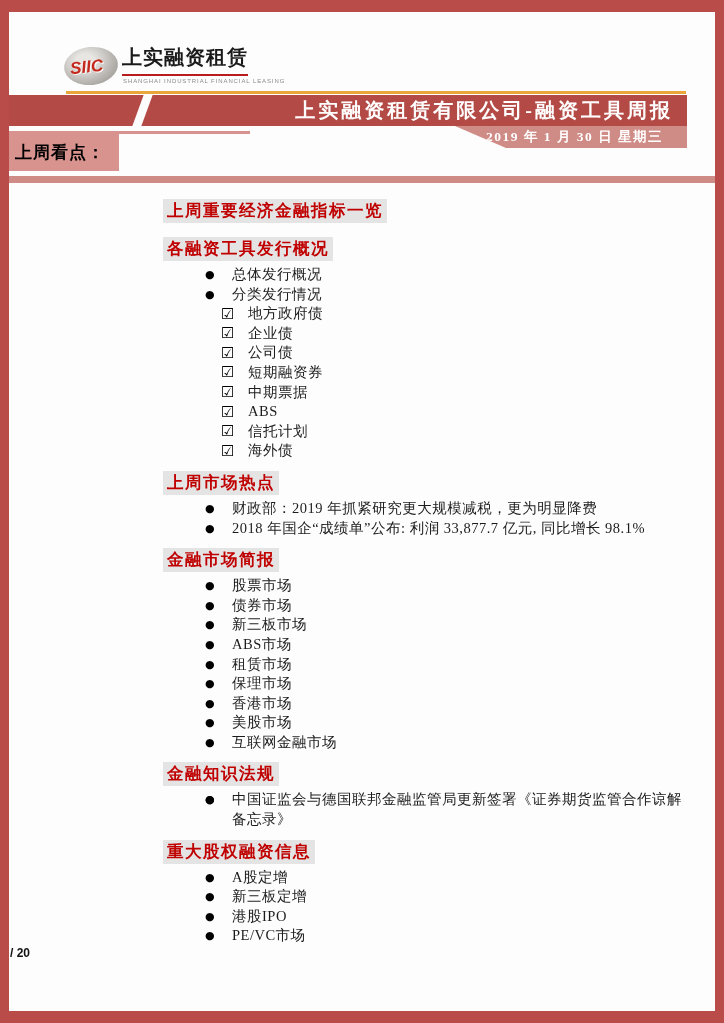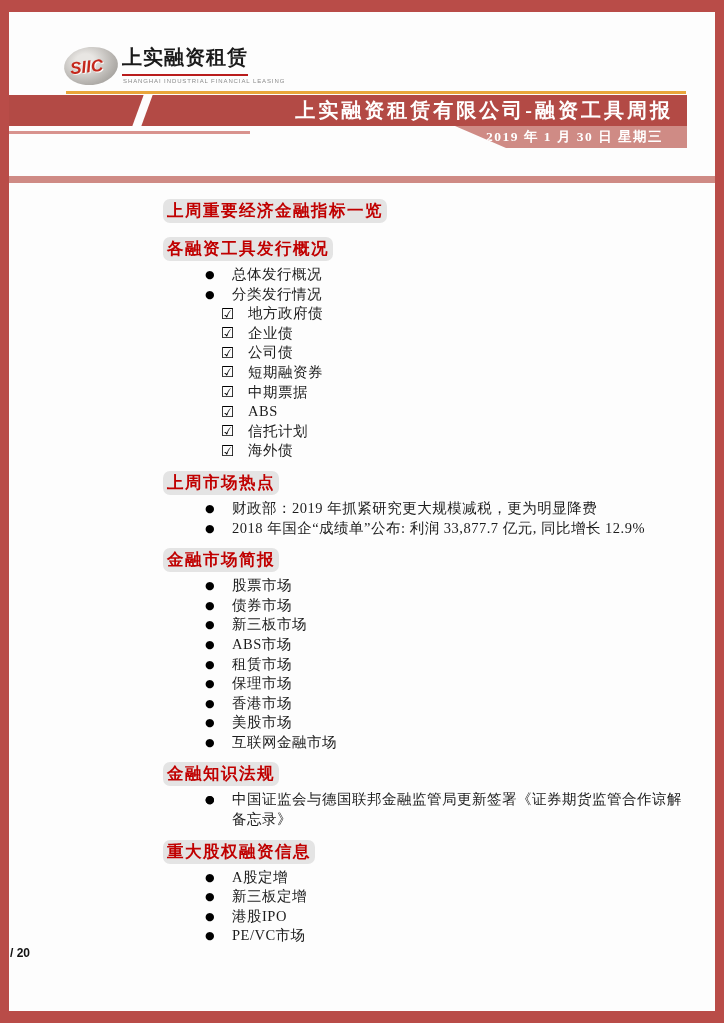--- a/index.html
+++ b/index.html
@@ -39,21 +39,21 @@
   
   .callout-strip{position:absolute;left:0;top:131px;width:250px;height:3px;background:var(--callout-pink,#d8938e);}
   .callout-box{position:absolute;left:3px;top:134px;width:116px;height:37px;background:var(--callout-pink,#d8938e);}
   .callout-box span{display:block;line-height:37px;padding-left:12px;color:#000;font-weight:700;
              font-size:17px;letter-spacing:1px;font-family:"Liberation Sans","DejaVu Sans",sans-serif;}
   .divider{position:absolute;left:0;top:176px;width:715px;height:7px;background:var(--pink,#cf8b85);}
 
   
   .toc{position:absolute;left:163px;top:199px;width:532px;}
   .toc-heading{display:inline-block;background:var(--heading-bg,#e4e4e4);color:var(--heading-red,#c00000);
-             font-weight:700;font-size:16.5px;letter-spacing:1.5px;padding:1px 4px;margin:10px 0 4px 0;border-radius:7px;}
+             font-weight:700;font-size:16.5px;letter-spacing:1.5px;padding:1px 4px;margin:10px 0 4px 0;}
   .toc-section:first-child .toc-heading{margin-top:0;}
   .toc-item{position:relative;line-height:19.6px;font-size:14.5px;color:#1c1c1c;letter-spacing:0.5px;}
   .toc-item.lvl1{padding-left:69px;}
   .toc-item.lvl2{padding-left:85px;}
   .toc-item .bullet{position:absolute;left:42px;top:0;font-size:11px;color:#000;
              font-family:"DejaVu Sans",sans-serif;}
   .toc-item .check{position:absolute;left:58px;top:0.5px;font-size:15px;color:#000;
              font-family:"DejaVu Sans",sans-serif;line-height:19px;}
 
   .footer{position:absolute;left:0;top:946px;width:724px;text-align:left;
@@ -78,26 +78,29 @@
 
   <div class="banner">
     <span class="title">上实融资租赁有限公司-融资工具周报</span>
   </div>
   <div class="banner-slash"></div>
   <div class="date-bar">
     <span>2019 年 1 月 30 日  星期三</span>
   </div>
 
   <div class="callout-strip"></div>
+  <div class="callout-box">
+    <span>上周看点：</span>
+  </div>
   <div class="divider"></div>
 
   <div class="toc" id="toc">
       <div class="toc-section"><div class="toc-heading">上周重要经济金融指标一览</div></div>
       <div class="toc-section"><div class="toc-heading">各融资工具发行概况</div><div class="toc-item lvl1"><span class="bullet">●</span><span class="txt">总体发行概况</span></div><div class="toc-item lvl1"><span class="bullet">●</span><span class="txt">分类发行情况</span></div><div class="toc-item lvl2"><span class="check">☑</span><span class="txt">地方政府债</span></div><div class="toc-item lvl2"><span class="check">☑</span><span class="txt">企业债</span></div><div class="toc-item lvl2"><span class="check">☑</span><span class="txt">公司债</span></div><div class="toc-item lvl2"><span class="check">☑</span><span class="txt">短期融资券</span></div><div class="toc-item lvl2"><span class="check">☑</span><span class="txt">中期票据</span></div><div class="toc-item lvl2"><span class="check">☑</span><span class="txt">ABS</span></div><div class="toc-item lvl2"><span class="check">☑</span><span class="txt">信托计划</span></div><div class="toc-item lvl2"><span class="check">☑</span><span class="txt">海外债</span></div></div>
-      <div class="toc-section"><div class="toc-heading">上周市场热点</div><div class="toc-item lvl1"><span class="bullet">●</span><span class="txt">财政部：2019 年抓紧研究更大规模减税，更为明显降费</span></div><div class="toc-item lvl1"><span class="bullet">●</span><span class="txt">2018 年国企“成绩单”公布: 利润 33,877.7 亿元, 同比增长 12.9%</span></div></div>
+      <div class="toc-section"><div class="toc-heading">上周市场热点</div><div class="toc-item lvl1"><span class="bullet">●</span><span class="txt">财政部：2019 年抓紧研究更大规模减税，更为明显降费</span></div><div class="toc-item lvl1"><span class="bullet">●</span><span class="txt">2018 年国企“成绩单”公布: 利润 33,877.7 亿元, 同比增长 98.1%</span></div></div>
       <div class="toc-section"><div class="toc-heading">金融市场简报</div><div class="toc-item lvl1"><span class="bullet">●</span><span class="txt">股票市场</span></div><div class="toc-item lvl1"><span class="bullet">●</span><span class="txt">债券市场</span></div><div class="toc-item lvl1"><span class="bullet">●</span><span class="txt">新三板市场</span></div><div class="toc-item lvl1"><span class="bullet">●</span><span class="txt">ABS市场</span></div><div class="toc-item lvl1"><span class="bullet">●</span><span class="txt">租赁市场</span></div><div class="toc-item lvl1"><span class="bullet">●</span><span class="txt">保理市场</span></div><div class="toc-item lvl1"><span class="bullet">●</span><span class="txt">香港市场</span></div><div class="toc-item lvl1"><span class="bullet">●</span><span class="txt">美股市场</span></div><div class="toc-item lvl1"><span class="bullet">●</span><span class="txt">互联网金融市场</span></div></div>
       <div class="toc-section"><div class="toc-heading">金融知识法规</div><div class="toc-item lvl1"><span class="bullet">●</span></div><div class="toc-item lvl1"><span class="bullet">●</span><span class="txt">中国证监会与德国联邦金融监管局更新签署《证券期货监管合作谅解备忘录》</span></div></div>
       <div class="toc-section"><div class="toc-heading">重大股权融资信息</div><div class="toc-item lvl1"><span class="bullet">●</span><span class="txt">A股定增</span></div><div class="toc-item lvl1"><span class="bullet">●</span><span class="txt">新三板定增</span></div><div class="toc-item lvl1"><span class="bullet">●</span><span class="txt">港股IPO</span></div><div class="toc-item lvl1"><span class="bullet">●</span><span class="txt">PE/VC市场</span></div></div>
     </div>
 
   <div class="footer">1 / 20</div>
 
 </div>
 
 </body></html>

